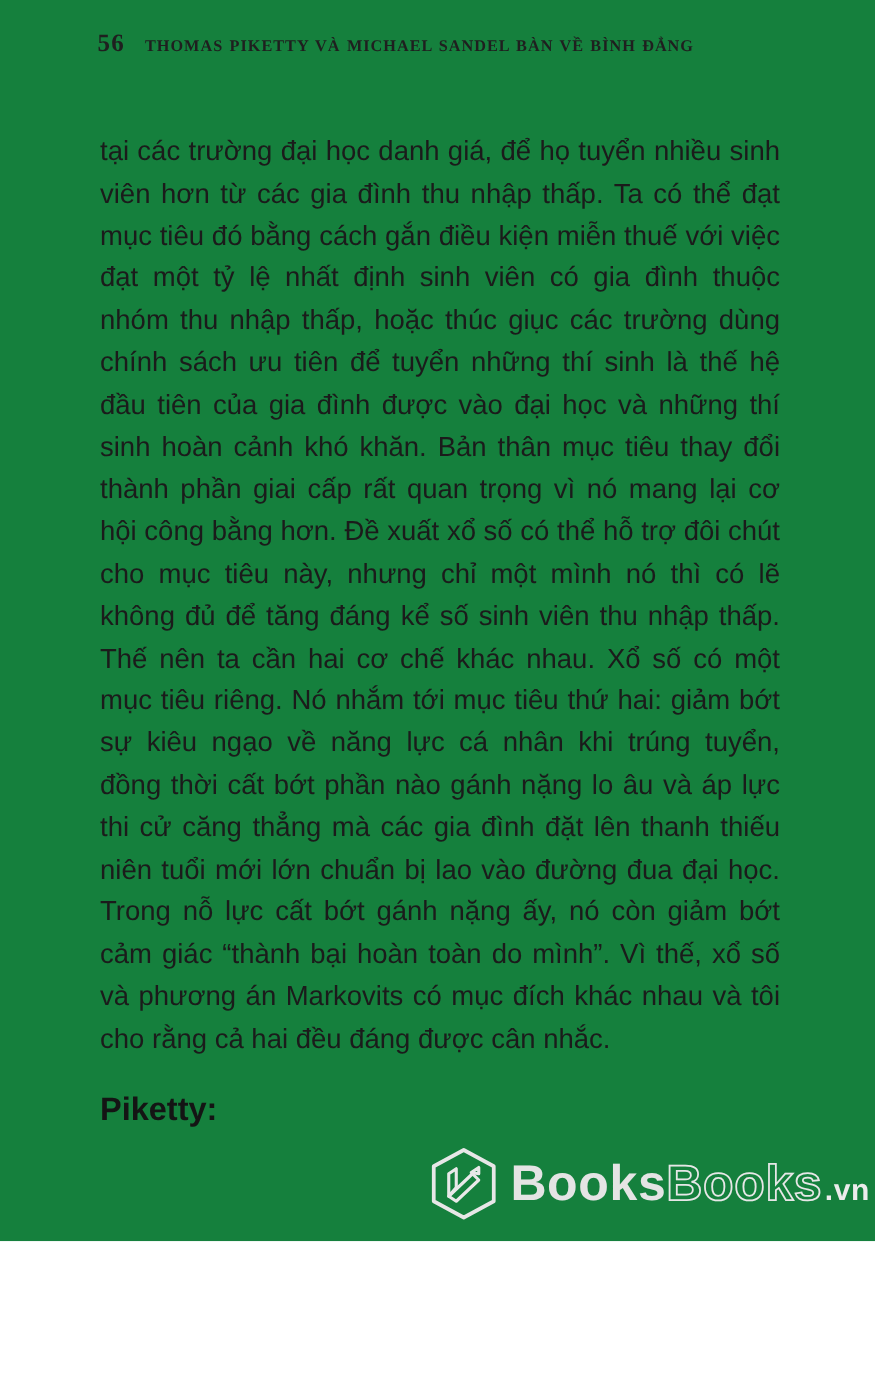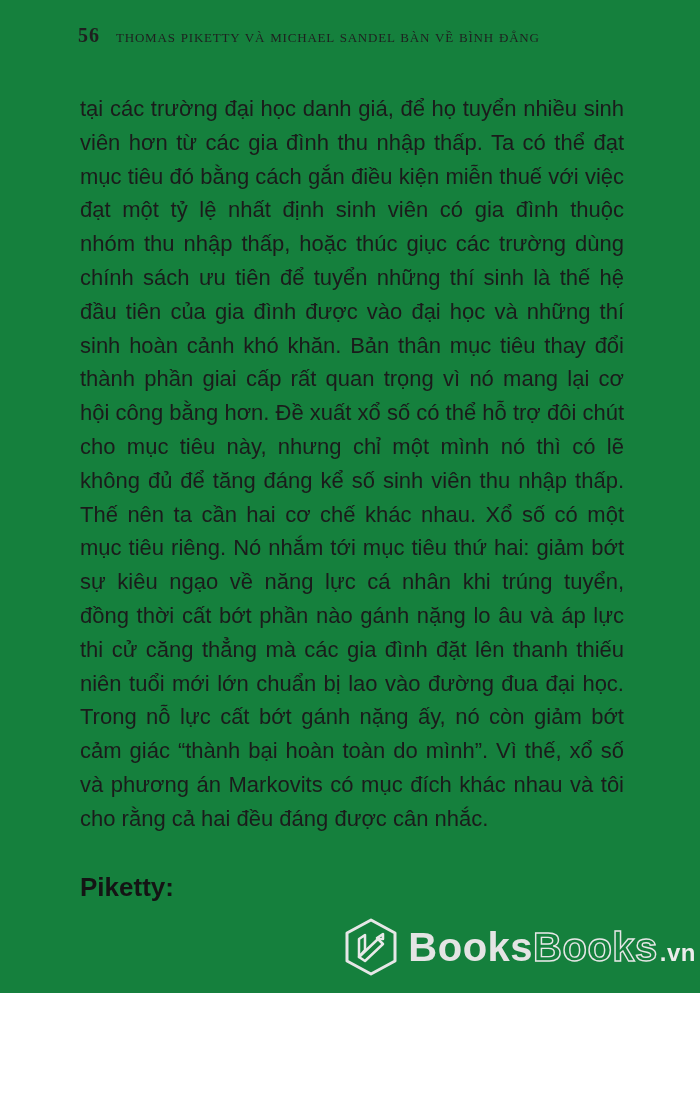--- a/index.html
+++ b/index.html
@@ -28,29 +28,29 @@
     color: #1f1f1f;
     font-family: "Liberation Serif", serif;
   }
   .page-number {
     font-size: 20px;
     font-weight: 600;
     letter-spacing: 1px;
   }
   .running-title {
     font-size: 13px;
-    font-weight: 400;
+    font-weight: 700;
     letter-spacing: 0.8px;
     word-spacing: 1px;
   }
 
   
   .body-text {
     position: absolute;
-    top: 92px;
+    top: 104px;
     left: 80px;
     width: 544px;
     font-family: "Liberation Sans", "DejaVu Sans", sans-serif;
     font-size: 22px;
     line-height: 33.8px;
     color: #1b1b1b;
     text-align: justify;
     text-justify: inter-word;
   }
 

